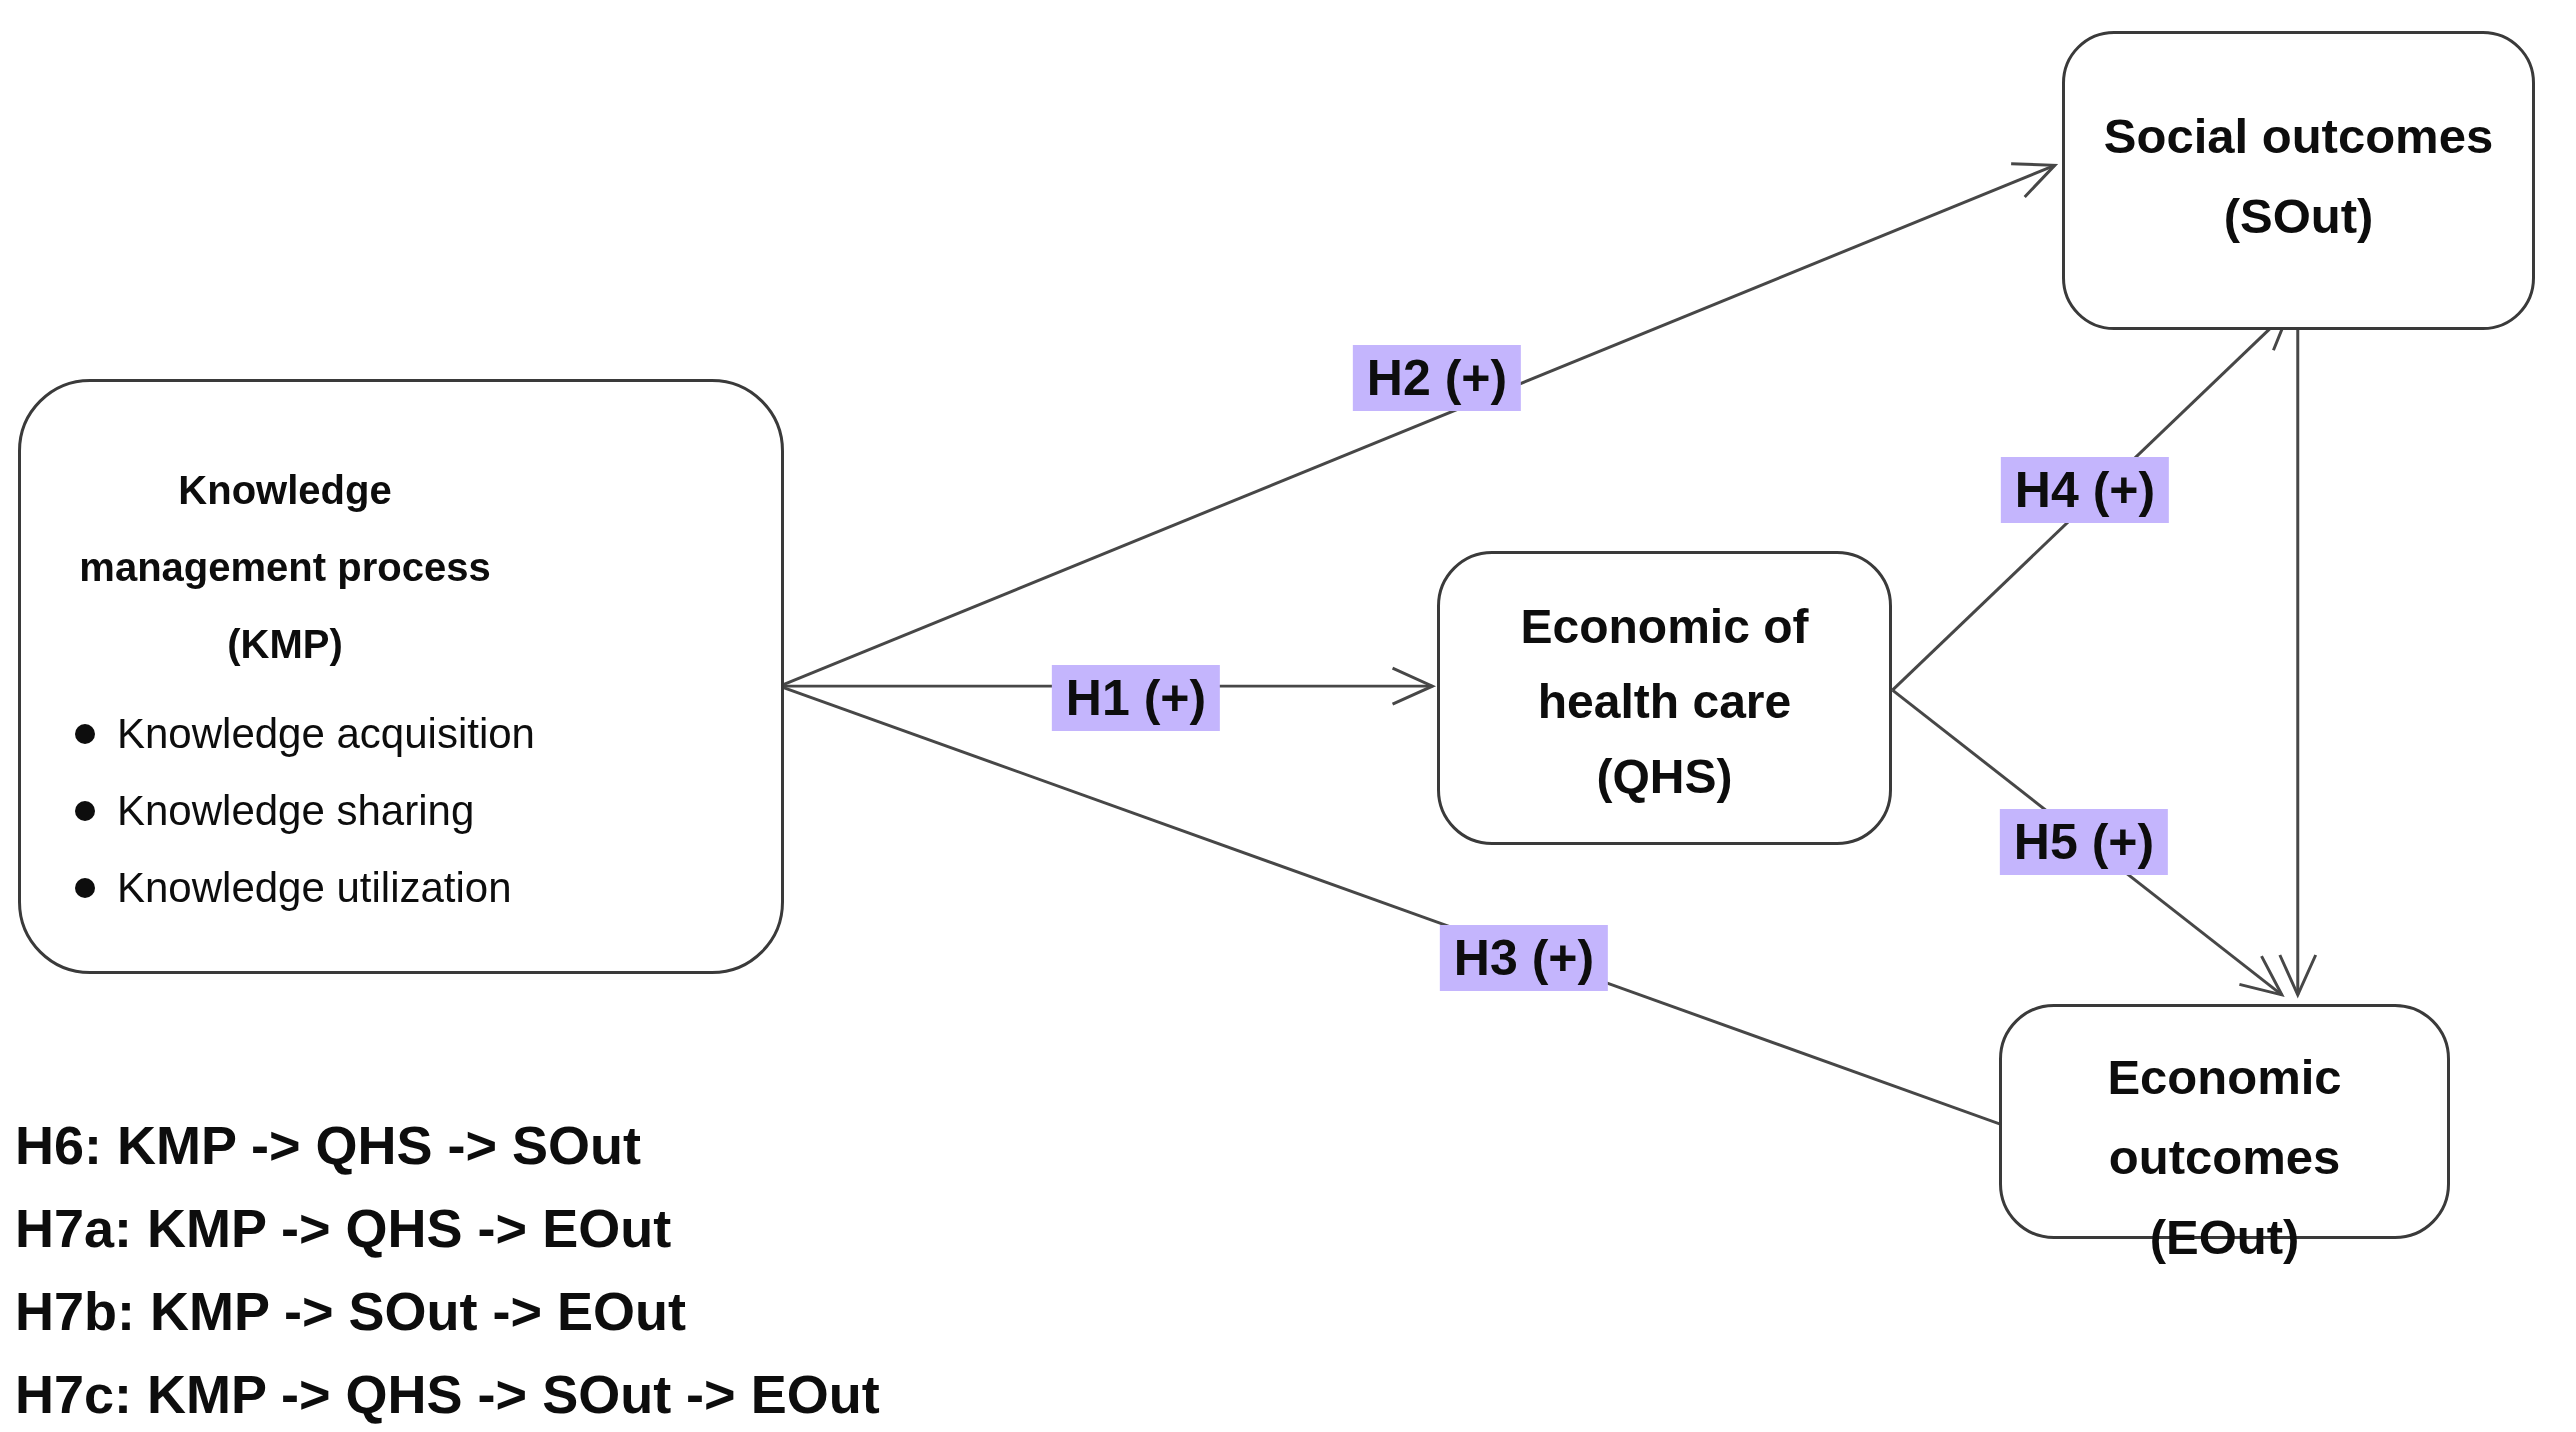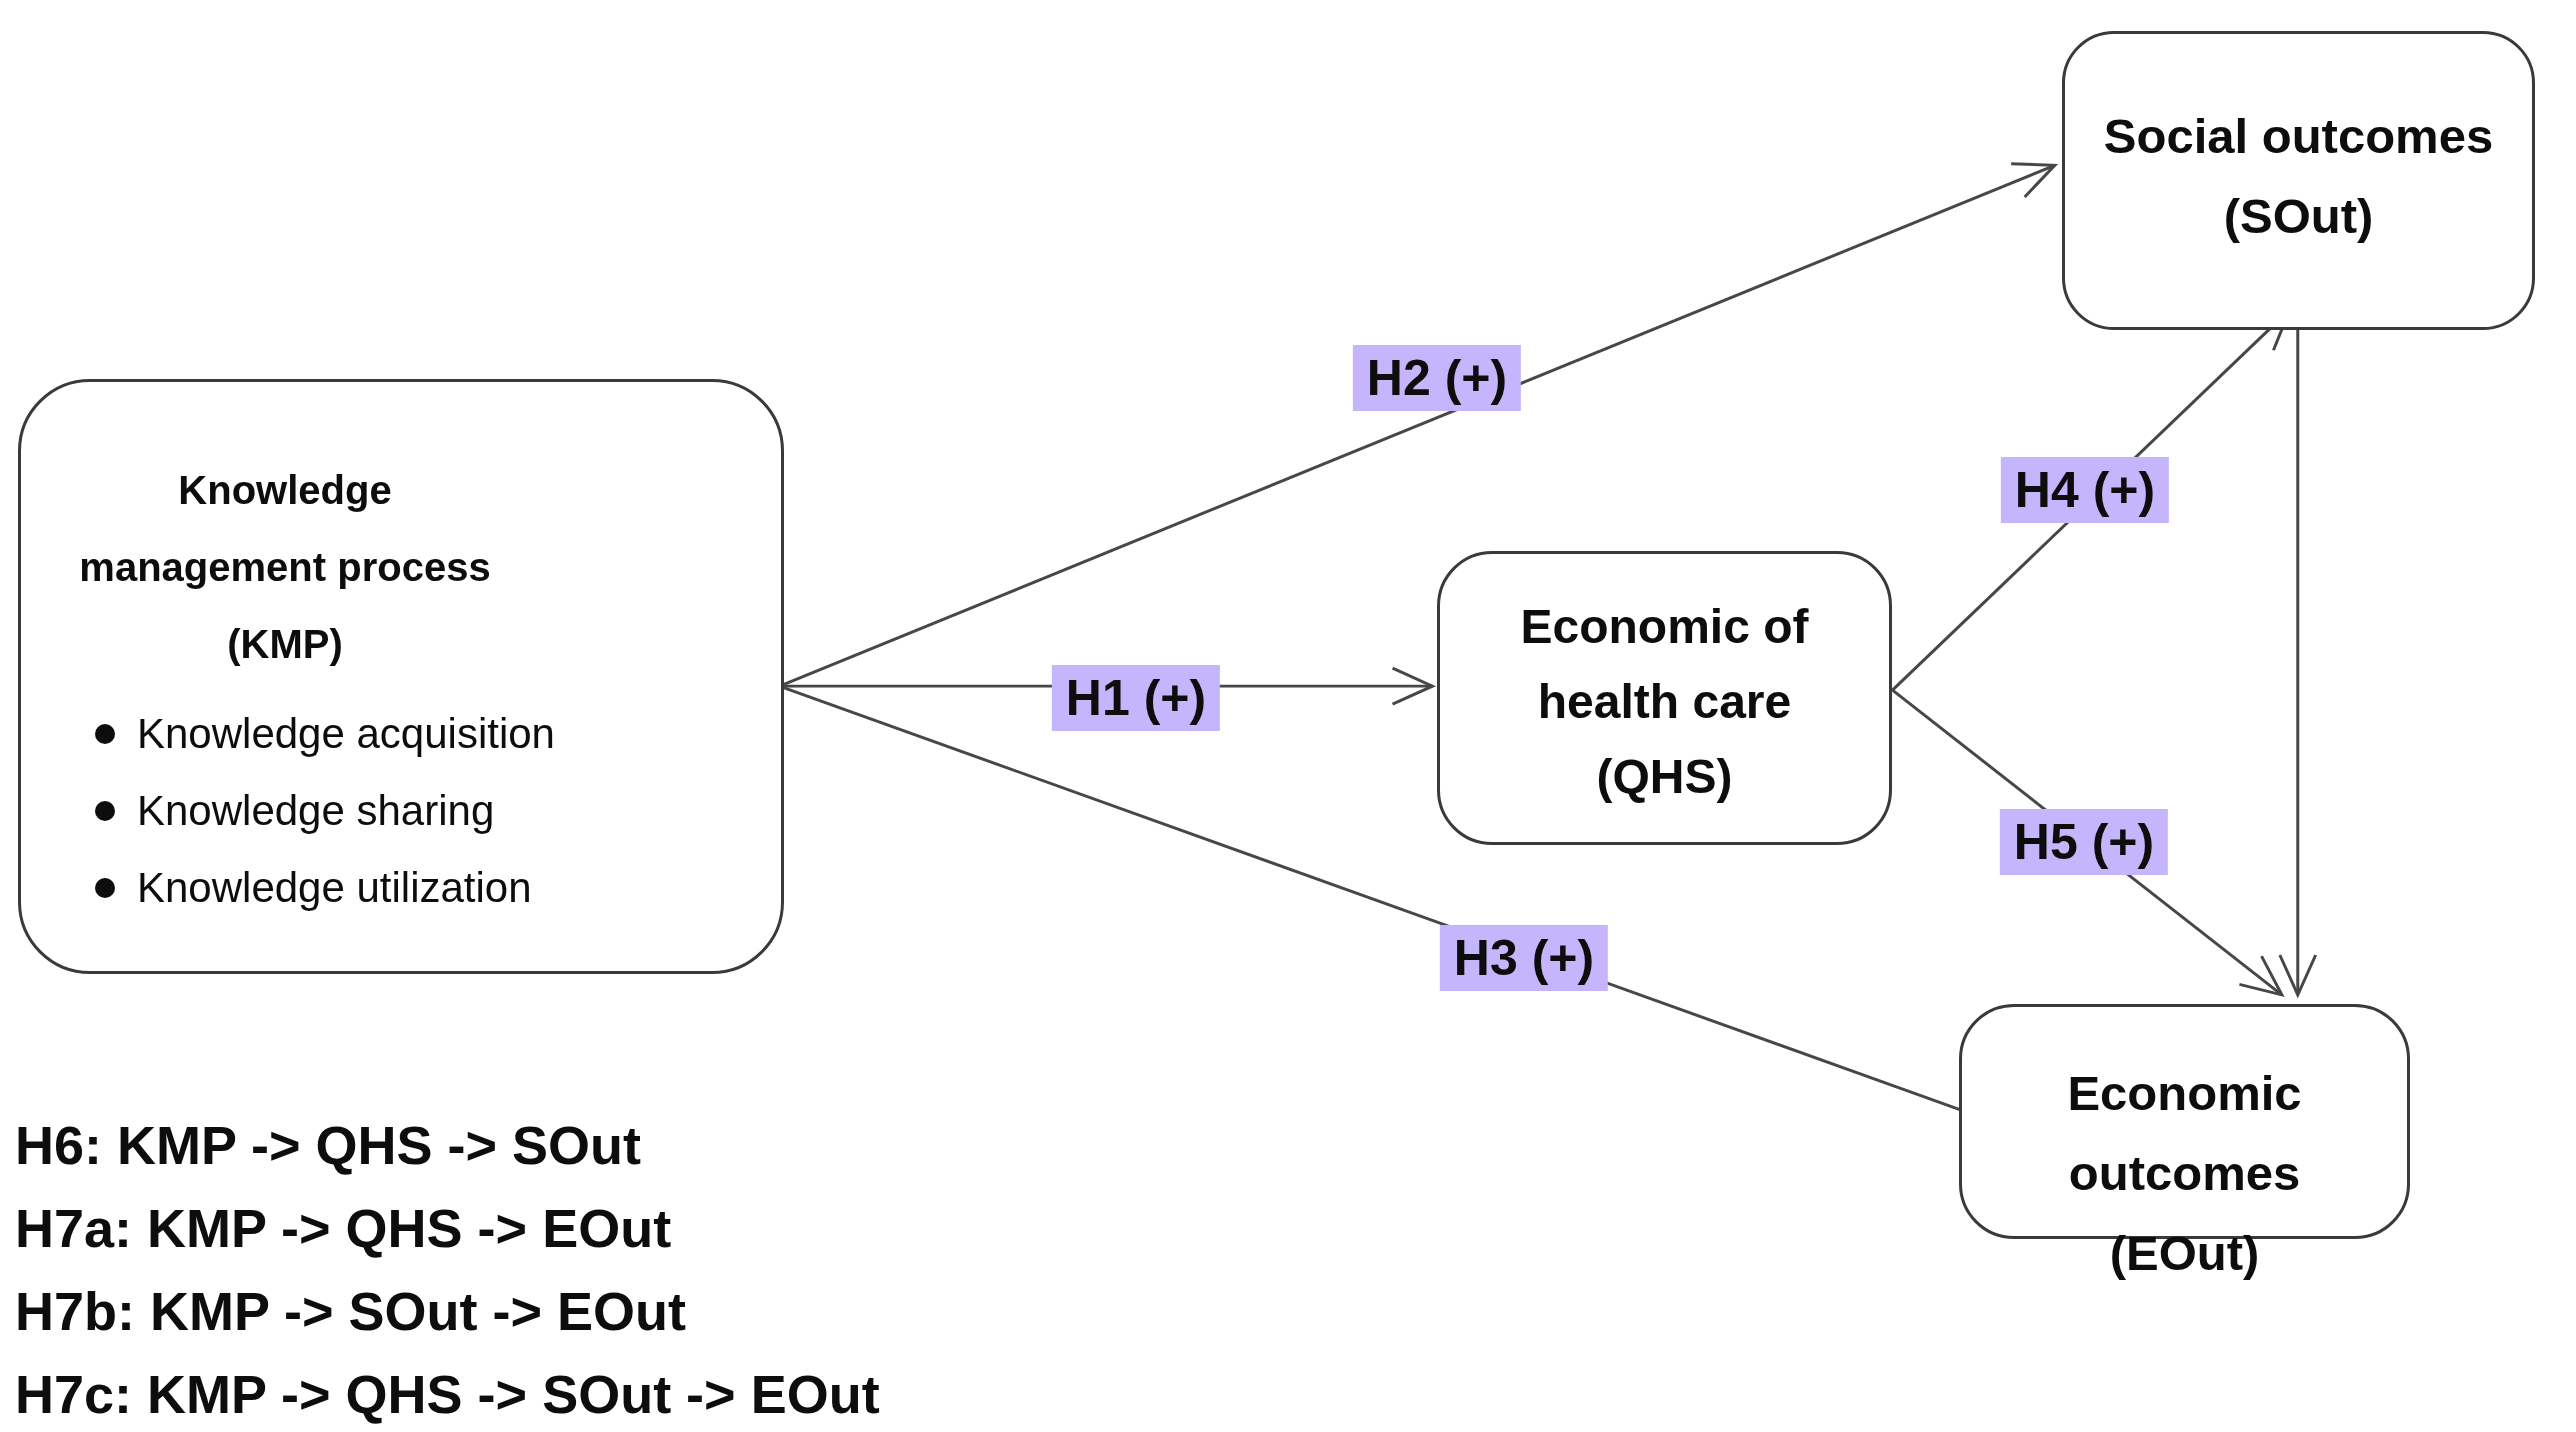--- a/index.html
+++ b/index.html
@@ -38,22 +38,22 @@
   }
   #node-kmp .kmp-title {
     width: 528px;
     margin-top: 70px;
     font-size: 40px;
     line-height: 77px;
     font-weight: bold;
     text-align: center;
   }
   #node-kmp ul {
-    margin: 12px 0 0 0;
-    padding: 0 0 0 74px;
+    margin: 12px 0 0 8px;
+    padding: 0 0 0 46px;
     list-style: none;
     text-align: left;
   }
   #node-kmp li {
     display: flex;
     align-items: center;
     font-size: 42px;
     font-weight: normal;
     line-height: 77px;
     white-space: nowrap;
@@ -76,26 +76,26 @@
   #node-sout {
     left: 2062px; top: 15px;
     width: 473px; height: 299px;
     border-radius: 52px;
     font-size: 49px;
     line-height: 80px;
     padding-top: 62px;
     margin-top: 16px;
   }
   #node-eout {
-    left: 1959px; top: 1004px;
+    left: 1999px; top: 1004px;
     width: 451px; height: 235px;
     border-radius: 55px;
     font-size: 49px;
     line-height: 80px;
-    padding-top: 46px;
+    padding-top: 30px;
   }
   .elabel {
     position: absolute;
     z-index: 3;
     transform: translate(-50%, -50%);
     background: #c4b5fd;
     font-size: 50px;
     font-weight: bold;
     padding: 4px 14px;
     white-space: nowrap;

